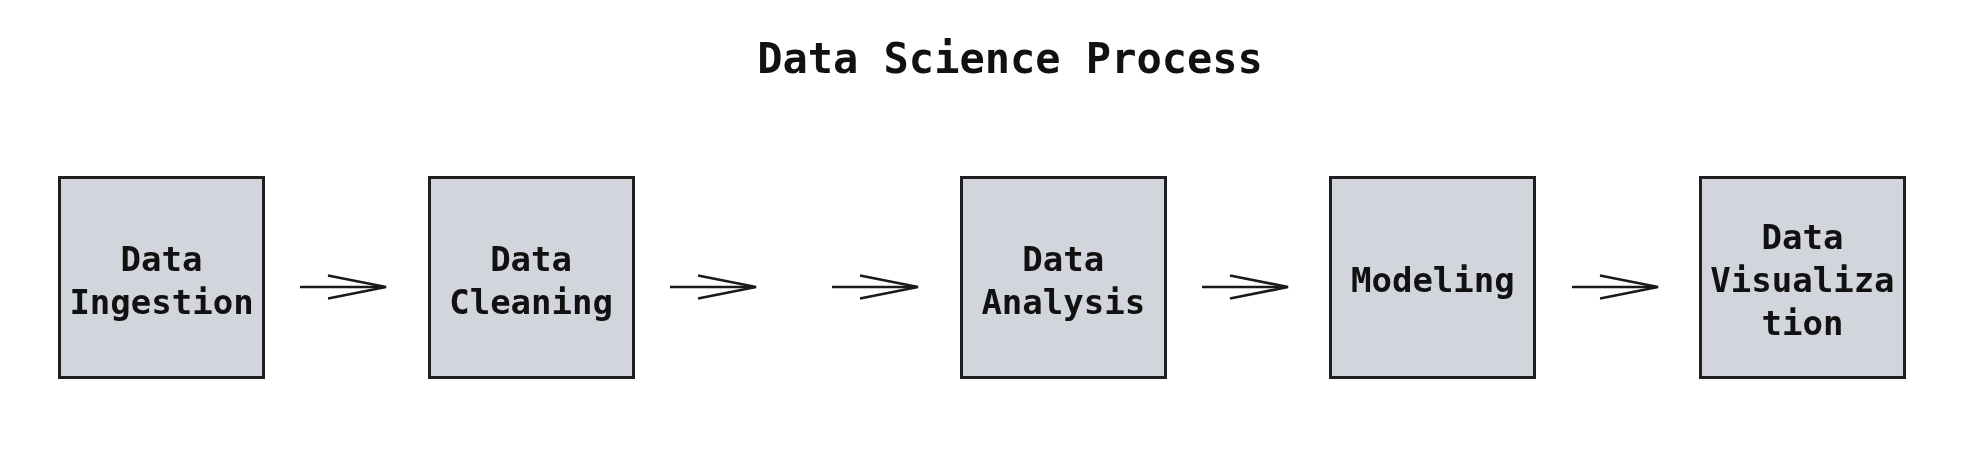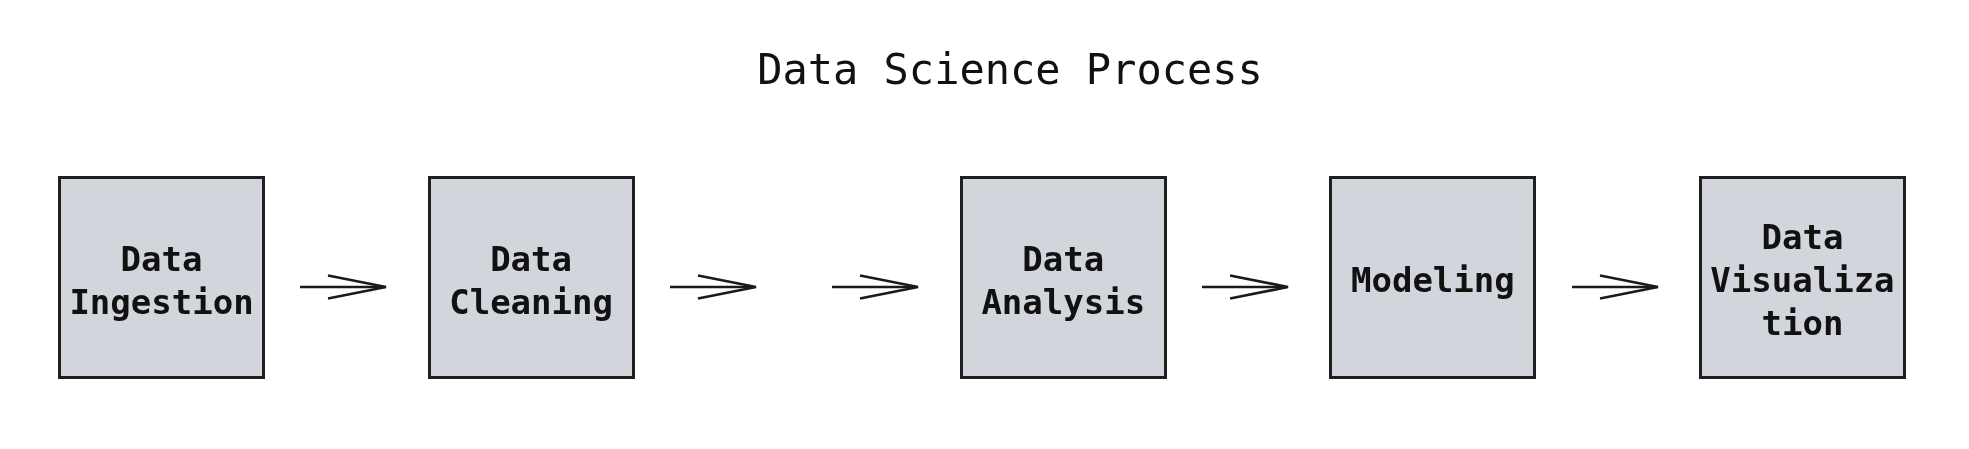--- a/index.html
+++ b/index.html
@@ -11,25 +11,25 @@
     position: relative;
     width: 1969px;
     height: 449px;
     background: var(--background, #ffffff);
     font-family: "DejaVu Sans Mono", "Liberation Mono", monospace;
     color: var(--text, #111111);
     overflow: hidden;
   }
   .title {
     position: absolute;
-    top: 49px;
+    top: 38px;
     left: 1010px;
     transform: translateX(-50%);
     font-size: 42px;
-    font-weight: normal;
+    font-weight: bold;
     line-height: 1;
     white-space: nowrap;
     color: var(--text, #111111);
   }
   .flow {
     position: absolute;
     top: 176px;
     left: 0;
     right: 0;
     height: 203px;

